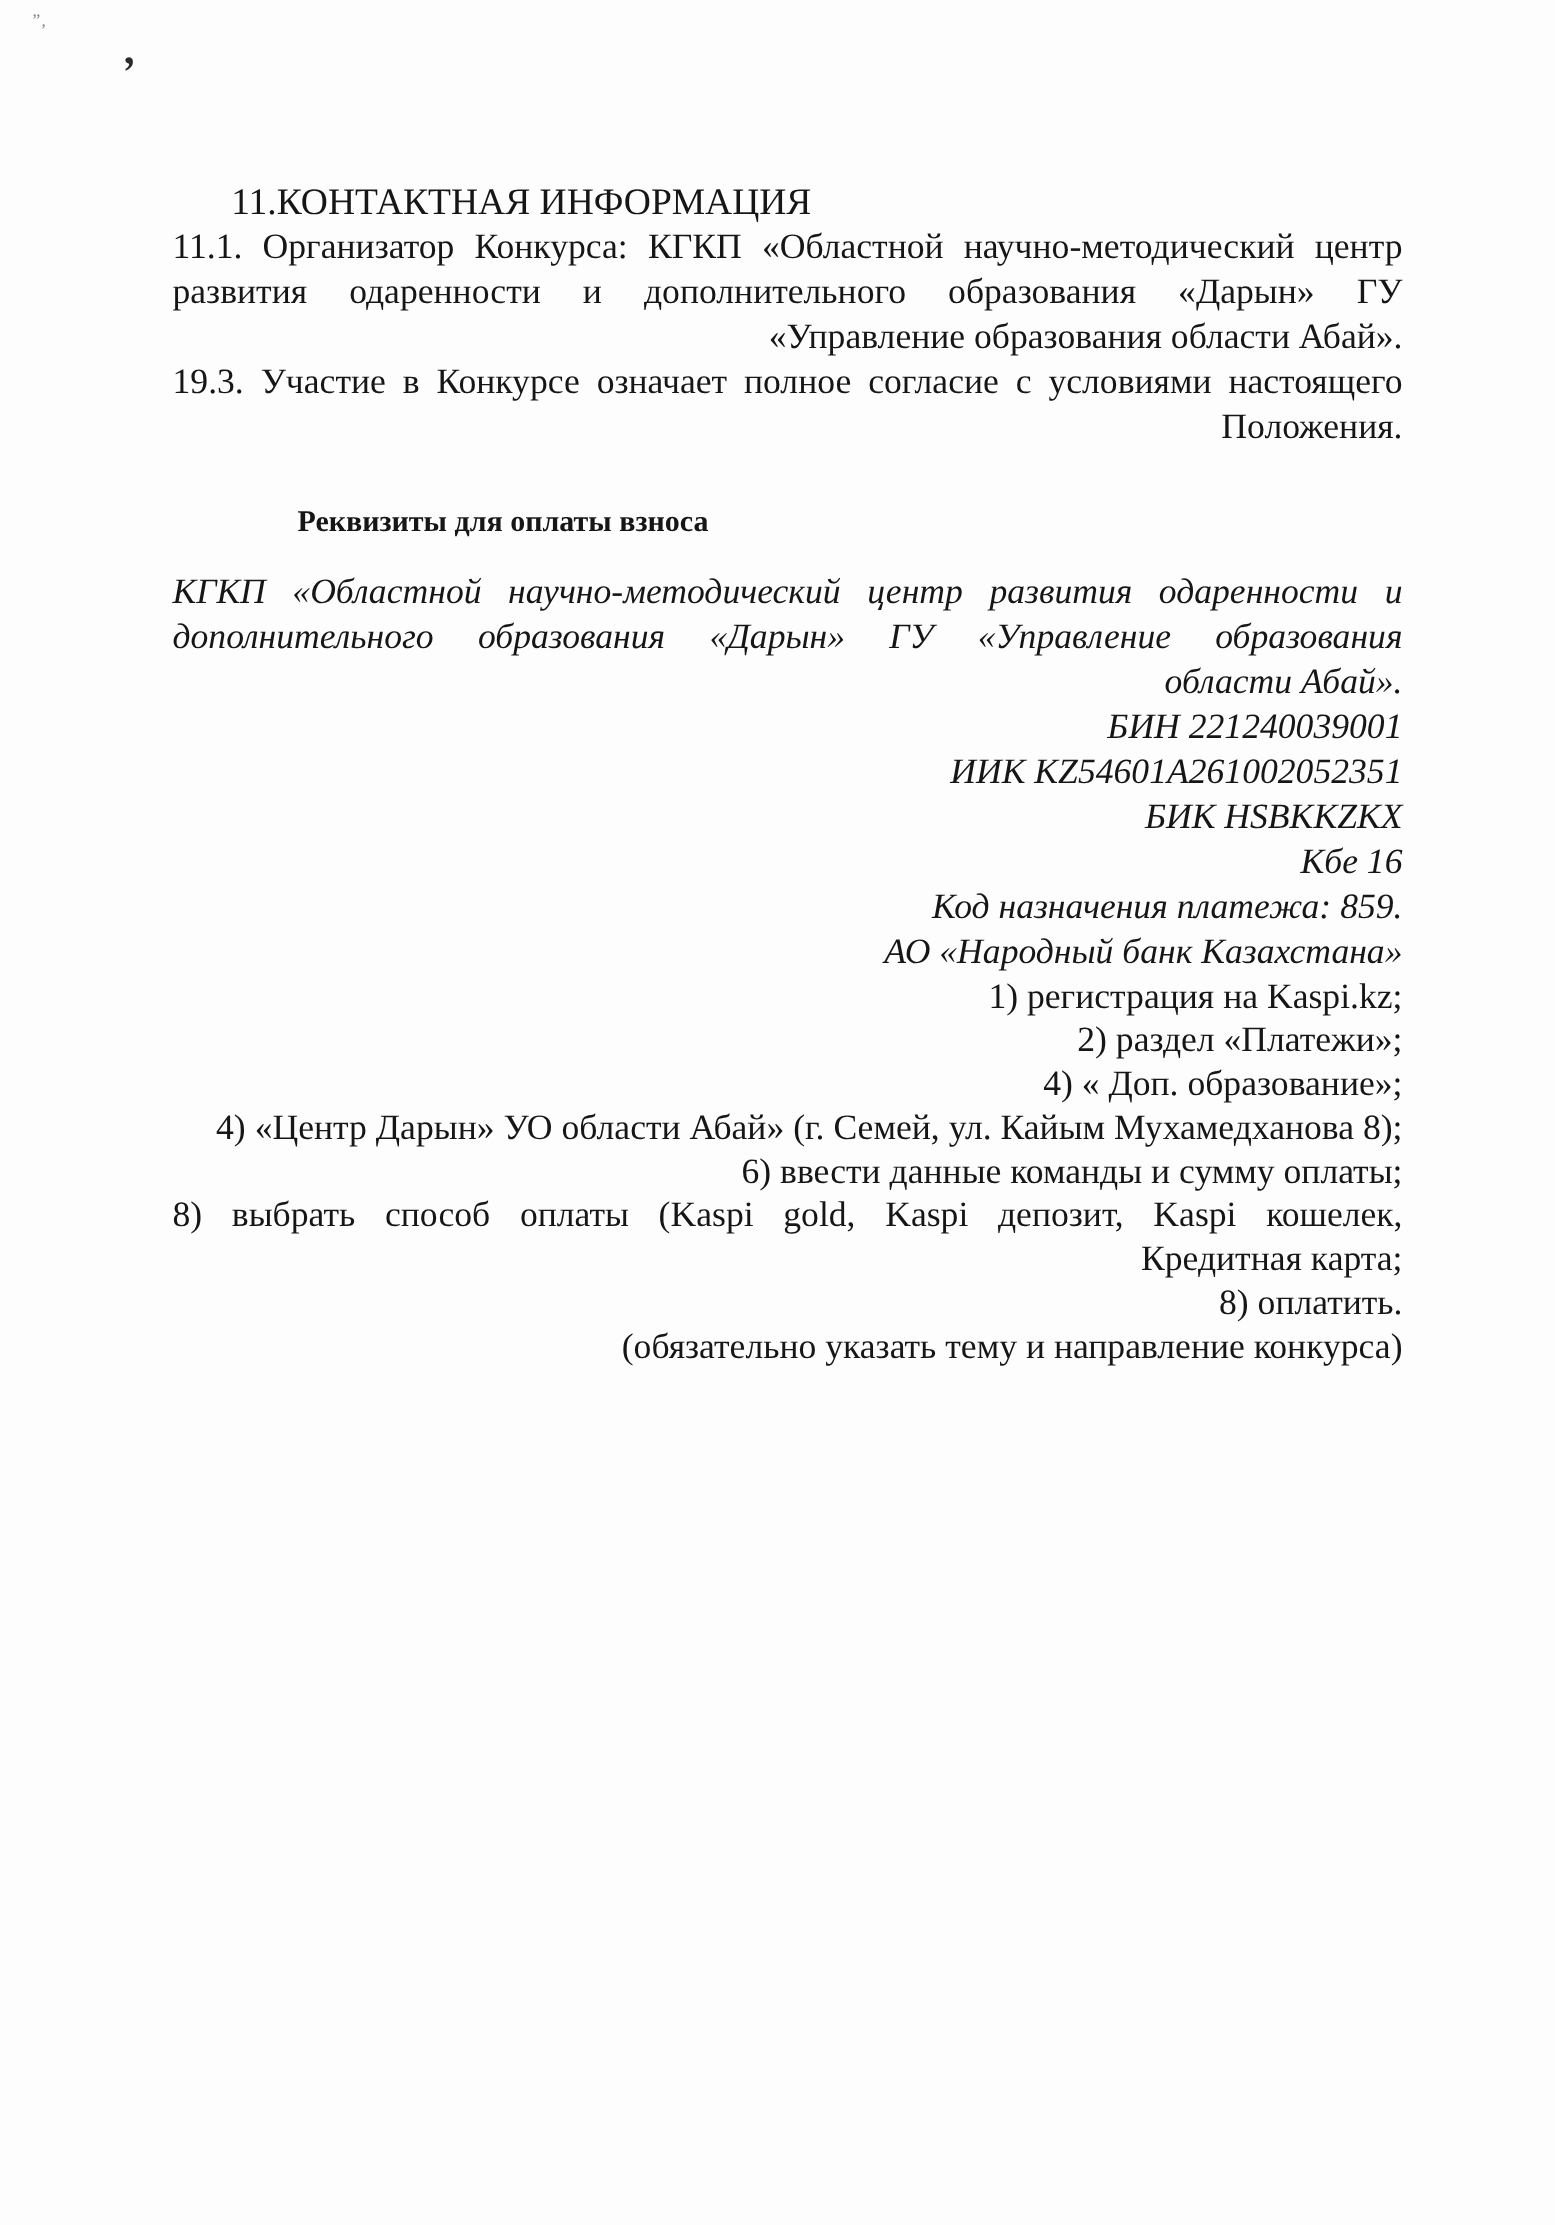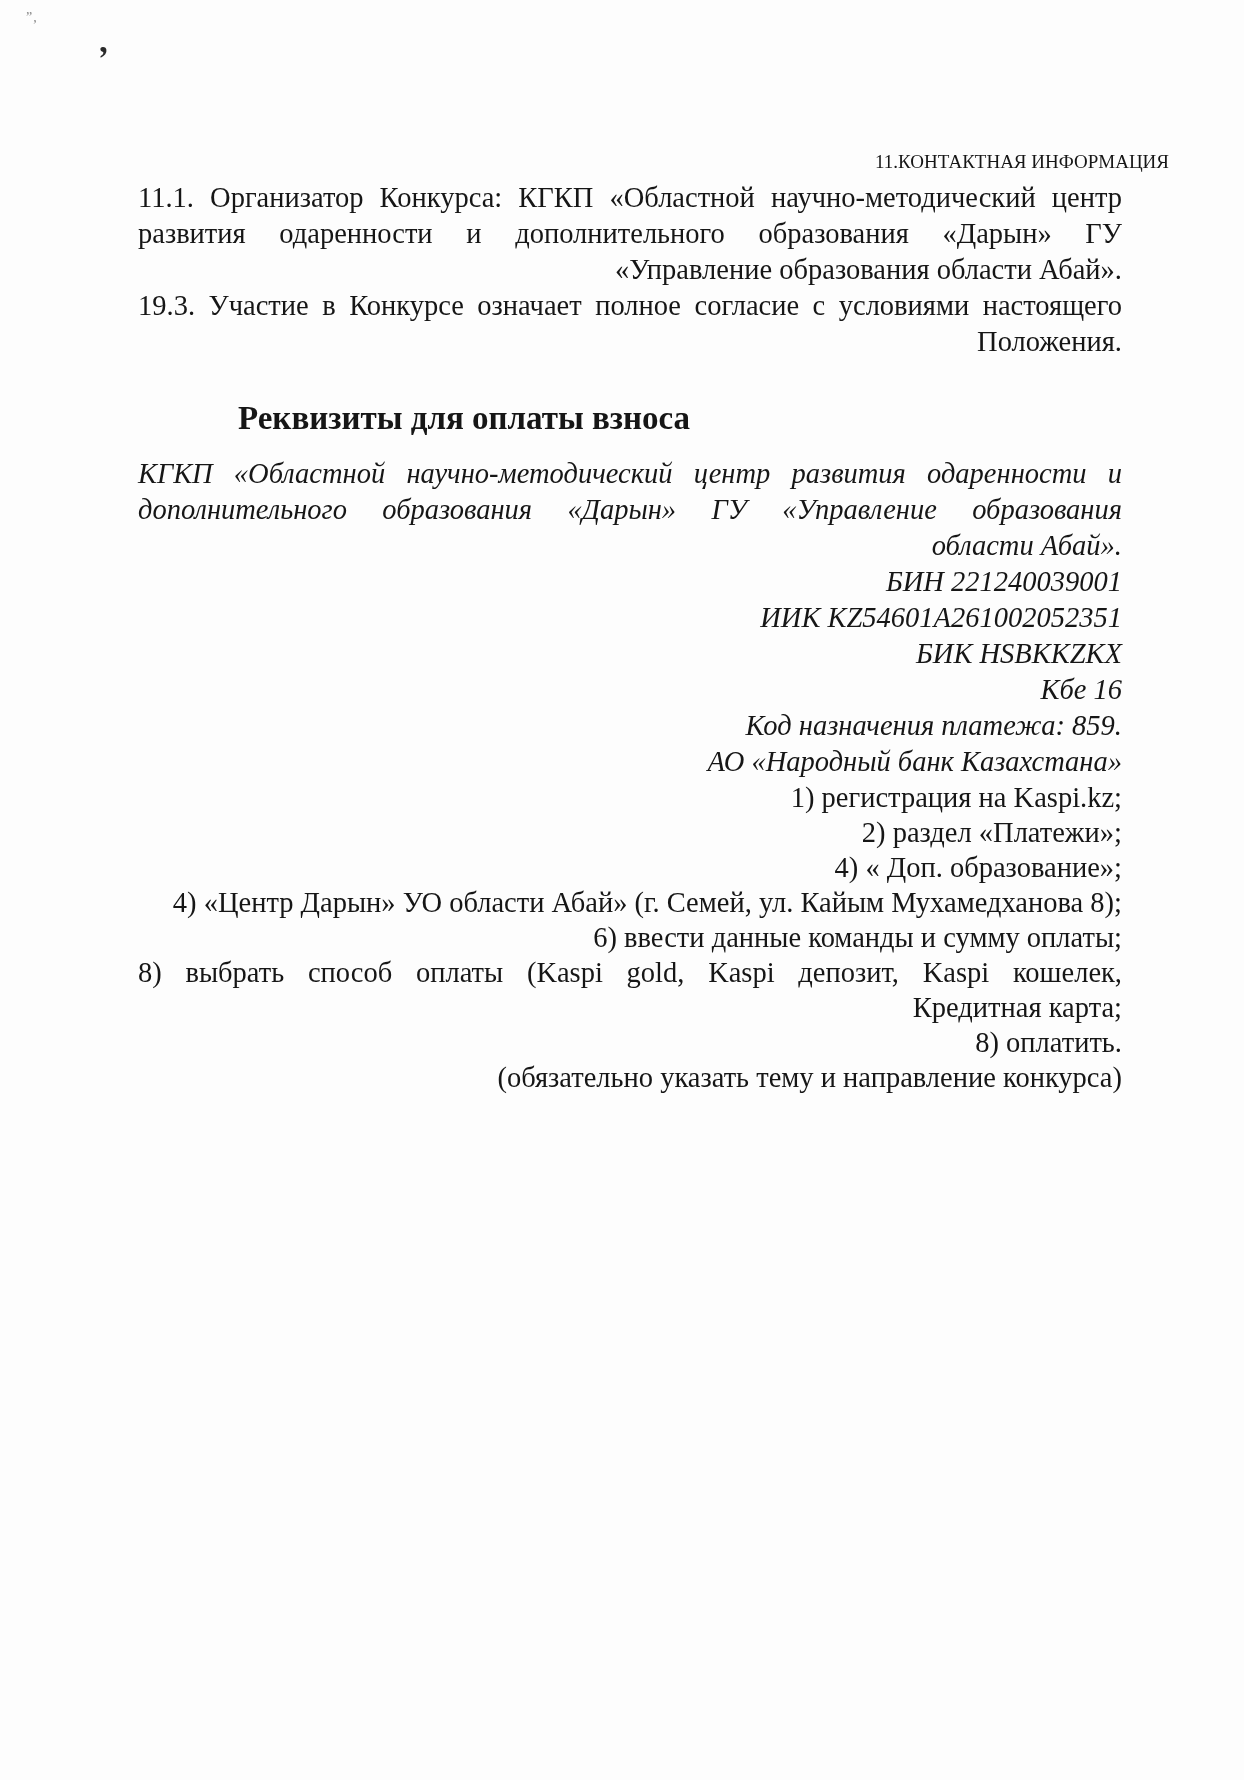--- a/index.html
+++ b/index.html
@@ -48,35 +48,35 @@
   }
 
   .just {
     white-space: normal;
     text-align: justify;
     text-align-last: justify;
   }
 
   .title {
     margin: 0;
-    font-size: 19px;
+    font-size: 30px;
     line-height: 36px;
     font-weight: normal;
-    text-align: right;
+    text-align: left;
     transform: translateX(47px);
   }
 
   .b { font-weight: bold; }
   .it { font-style: italic; }
 
   .indent { padding-left: 100px; }
 
   .heading {
     margin: 40px 0 0 0;
-    font-size: 33px;
+    font-size: 24px;
     line-height: 36px;
     font-weight: bold;
     padding-left: 100px;
   }
 
   .gap20 { margin-top: 20px; }
 
   .steps .line { line-height: 35px; }
 </style>
 </head>

